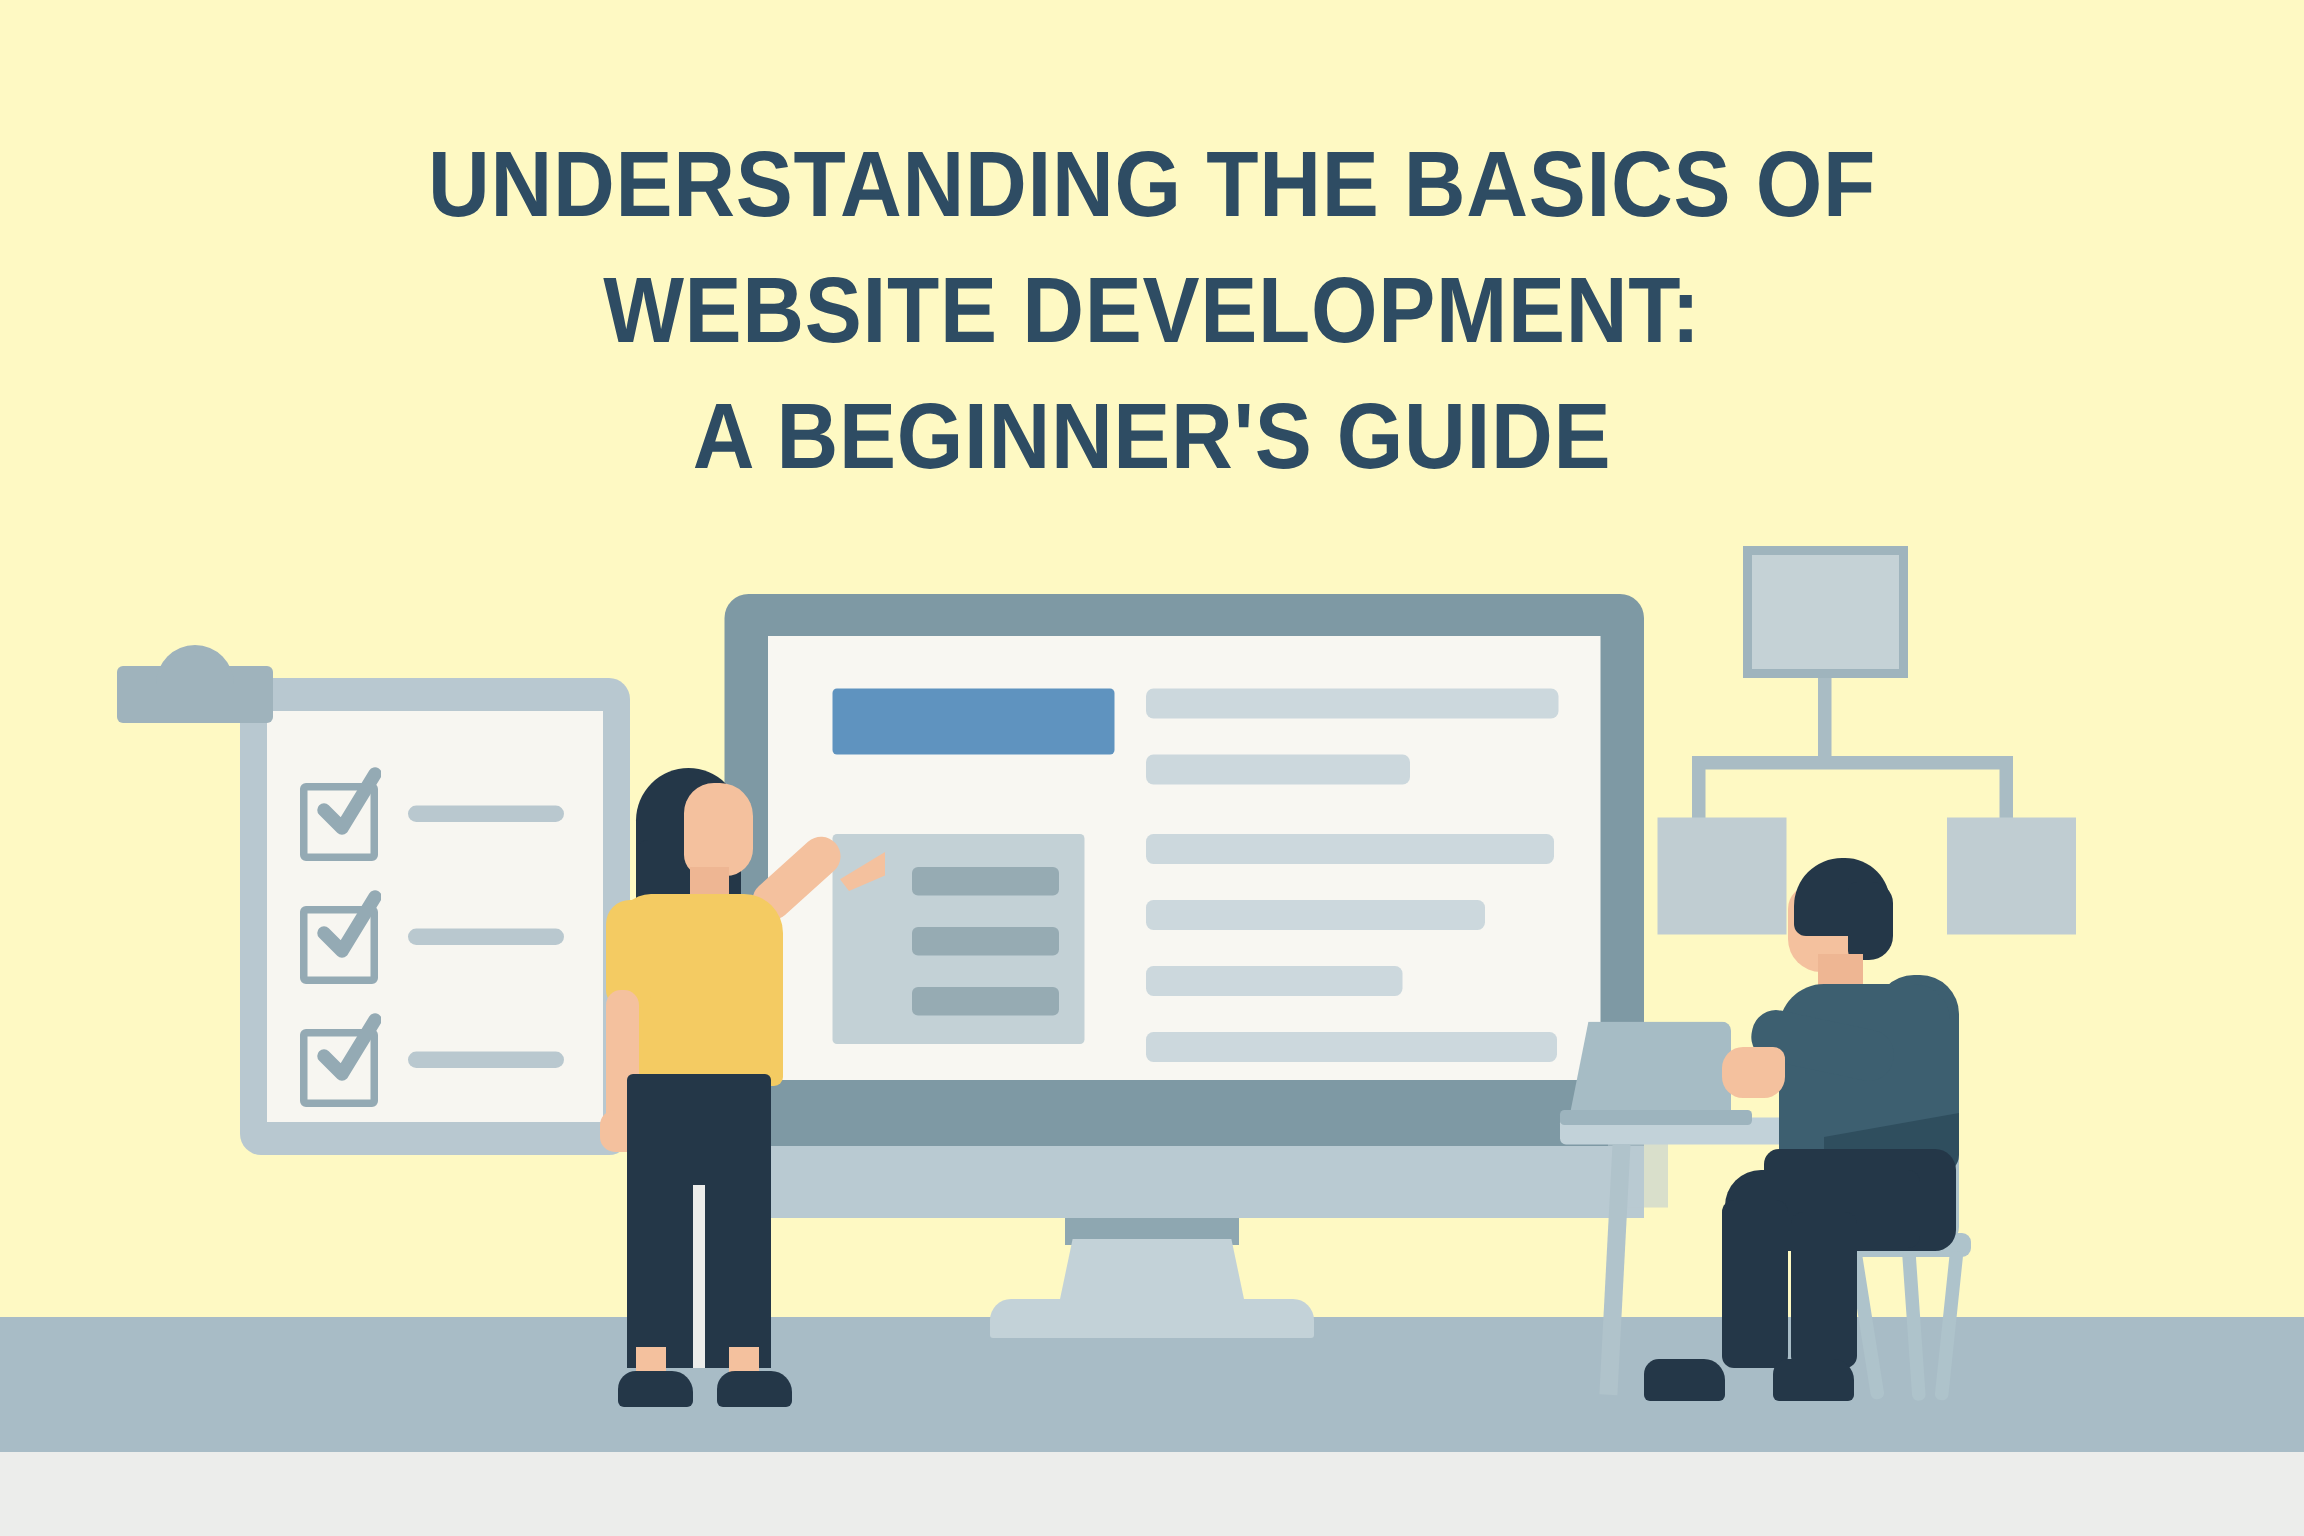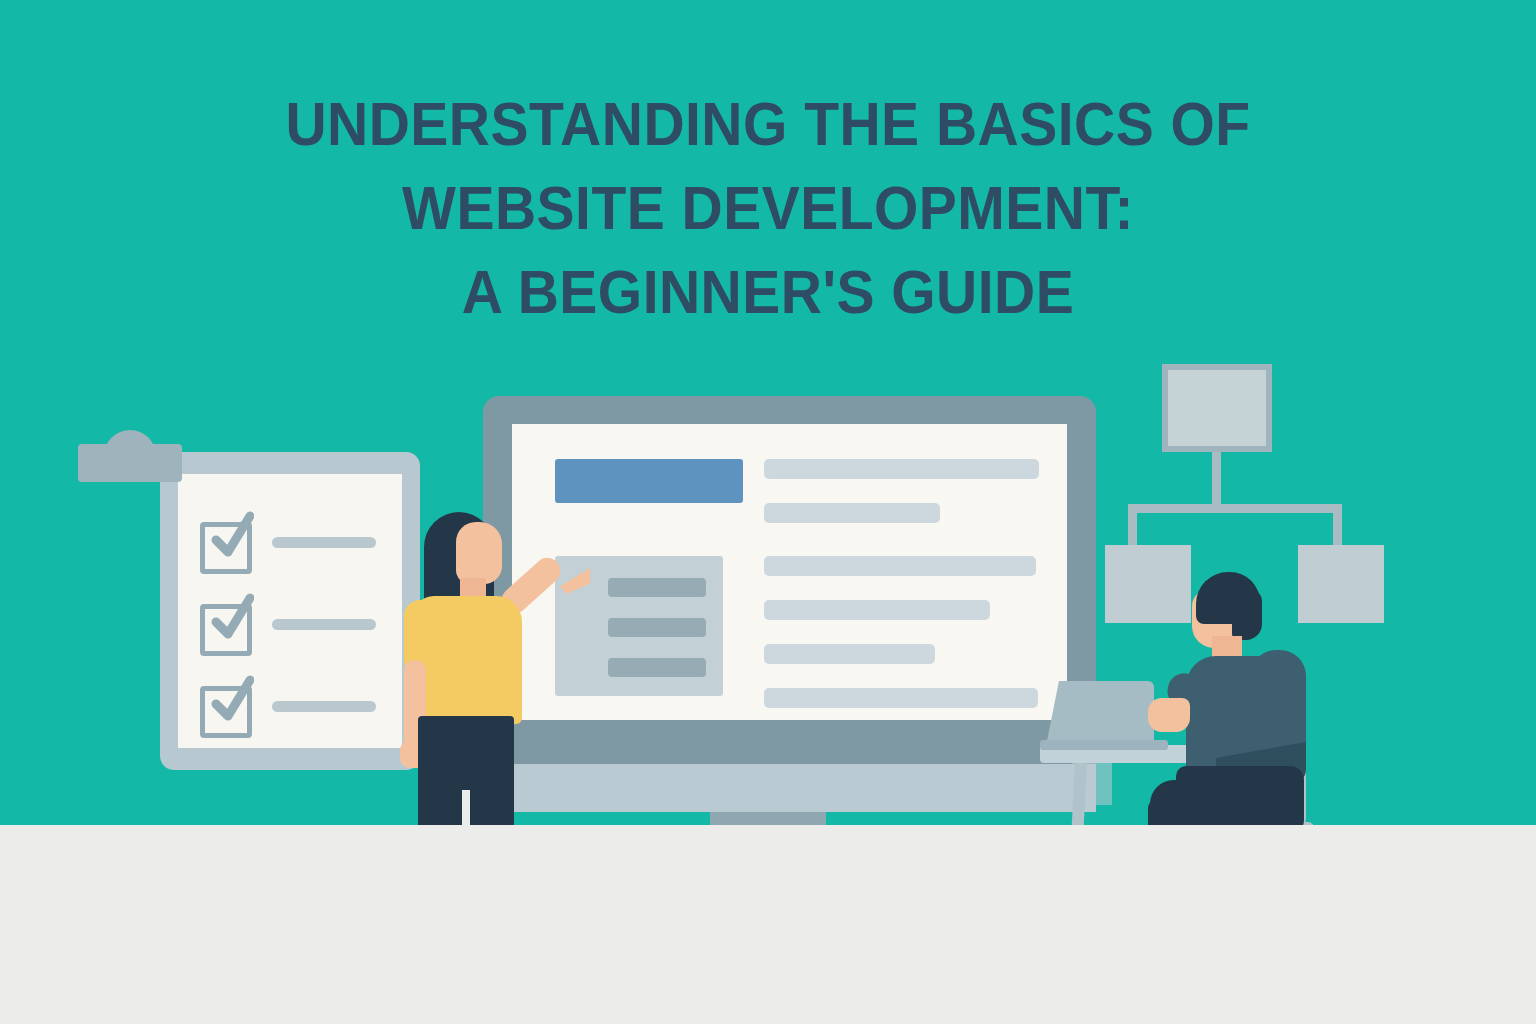--- a/index.html
+++ b/index.html
@@ -1,21 +1,21 @@
 <!DOCTYPE html>
 <html><head>
 <meta charset="utf-8">
 <style>
   html,body{margin:0;padding:0;}
   body{
     width:1536px;height:1024px;overflow:hidden;
     font-family:"Liberation Sans", sans-serif;
     background:#ecedeb;
   }
-  #stage{position:relative;width:1536px;height:825px;background:#14b8a6;overflow:hidden;}
+  #stage{position:relative;width:1536px;height:968px;background:#fef9c3;overflow:hidden;}
 
   
   .floor{position:absolute;left:0;top:878px;width:1536px;height:146px;background:#a8bcc6;}
 
   
   .title{
     position:absolute;left:0;top:82px;width:1536px;
     text-align:center;color:#2e4c63;
     font-weight:700;font-size:62px;line-height:84px;
     letter-spacing:0.5px;

